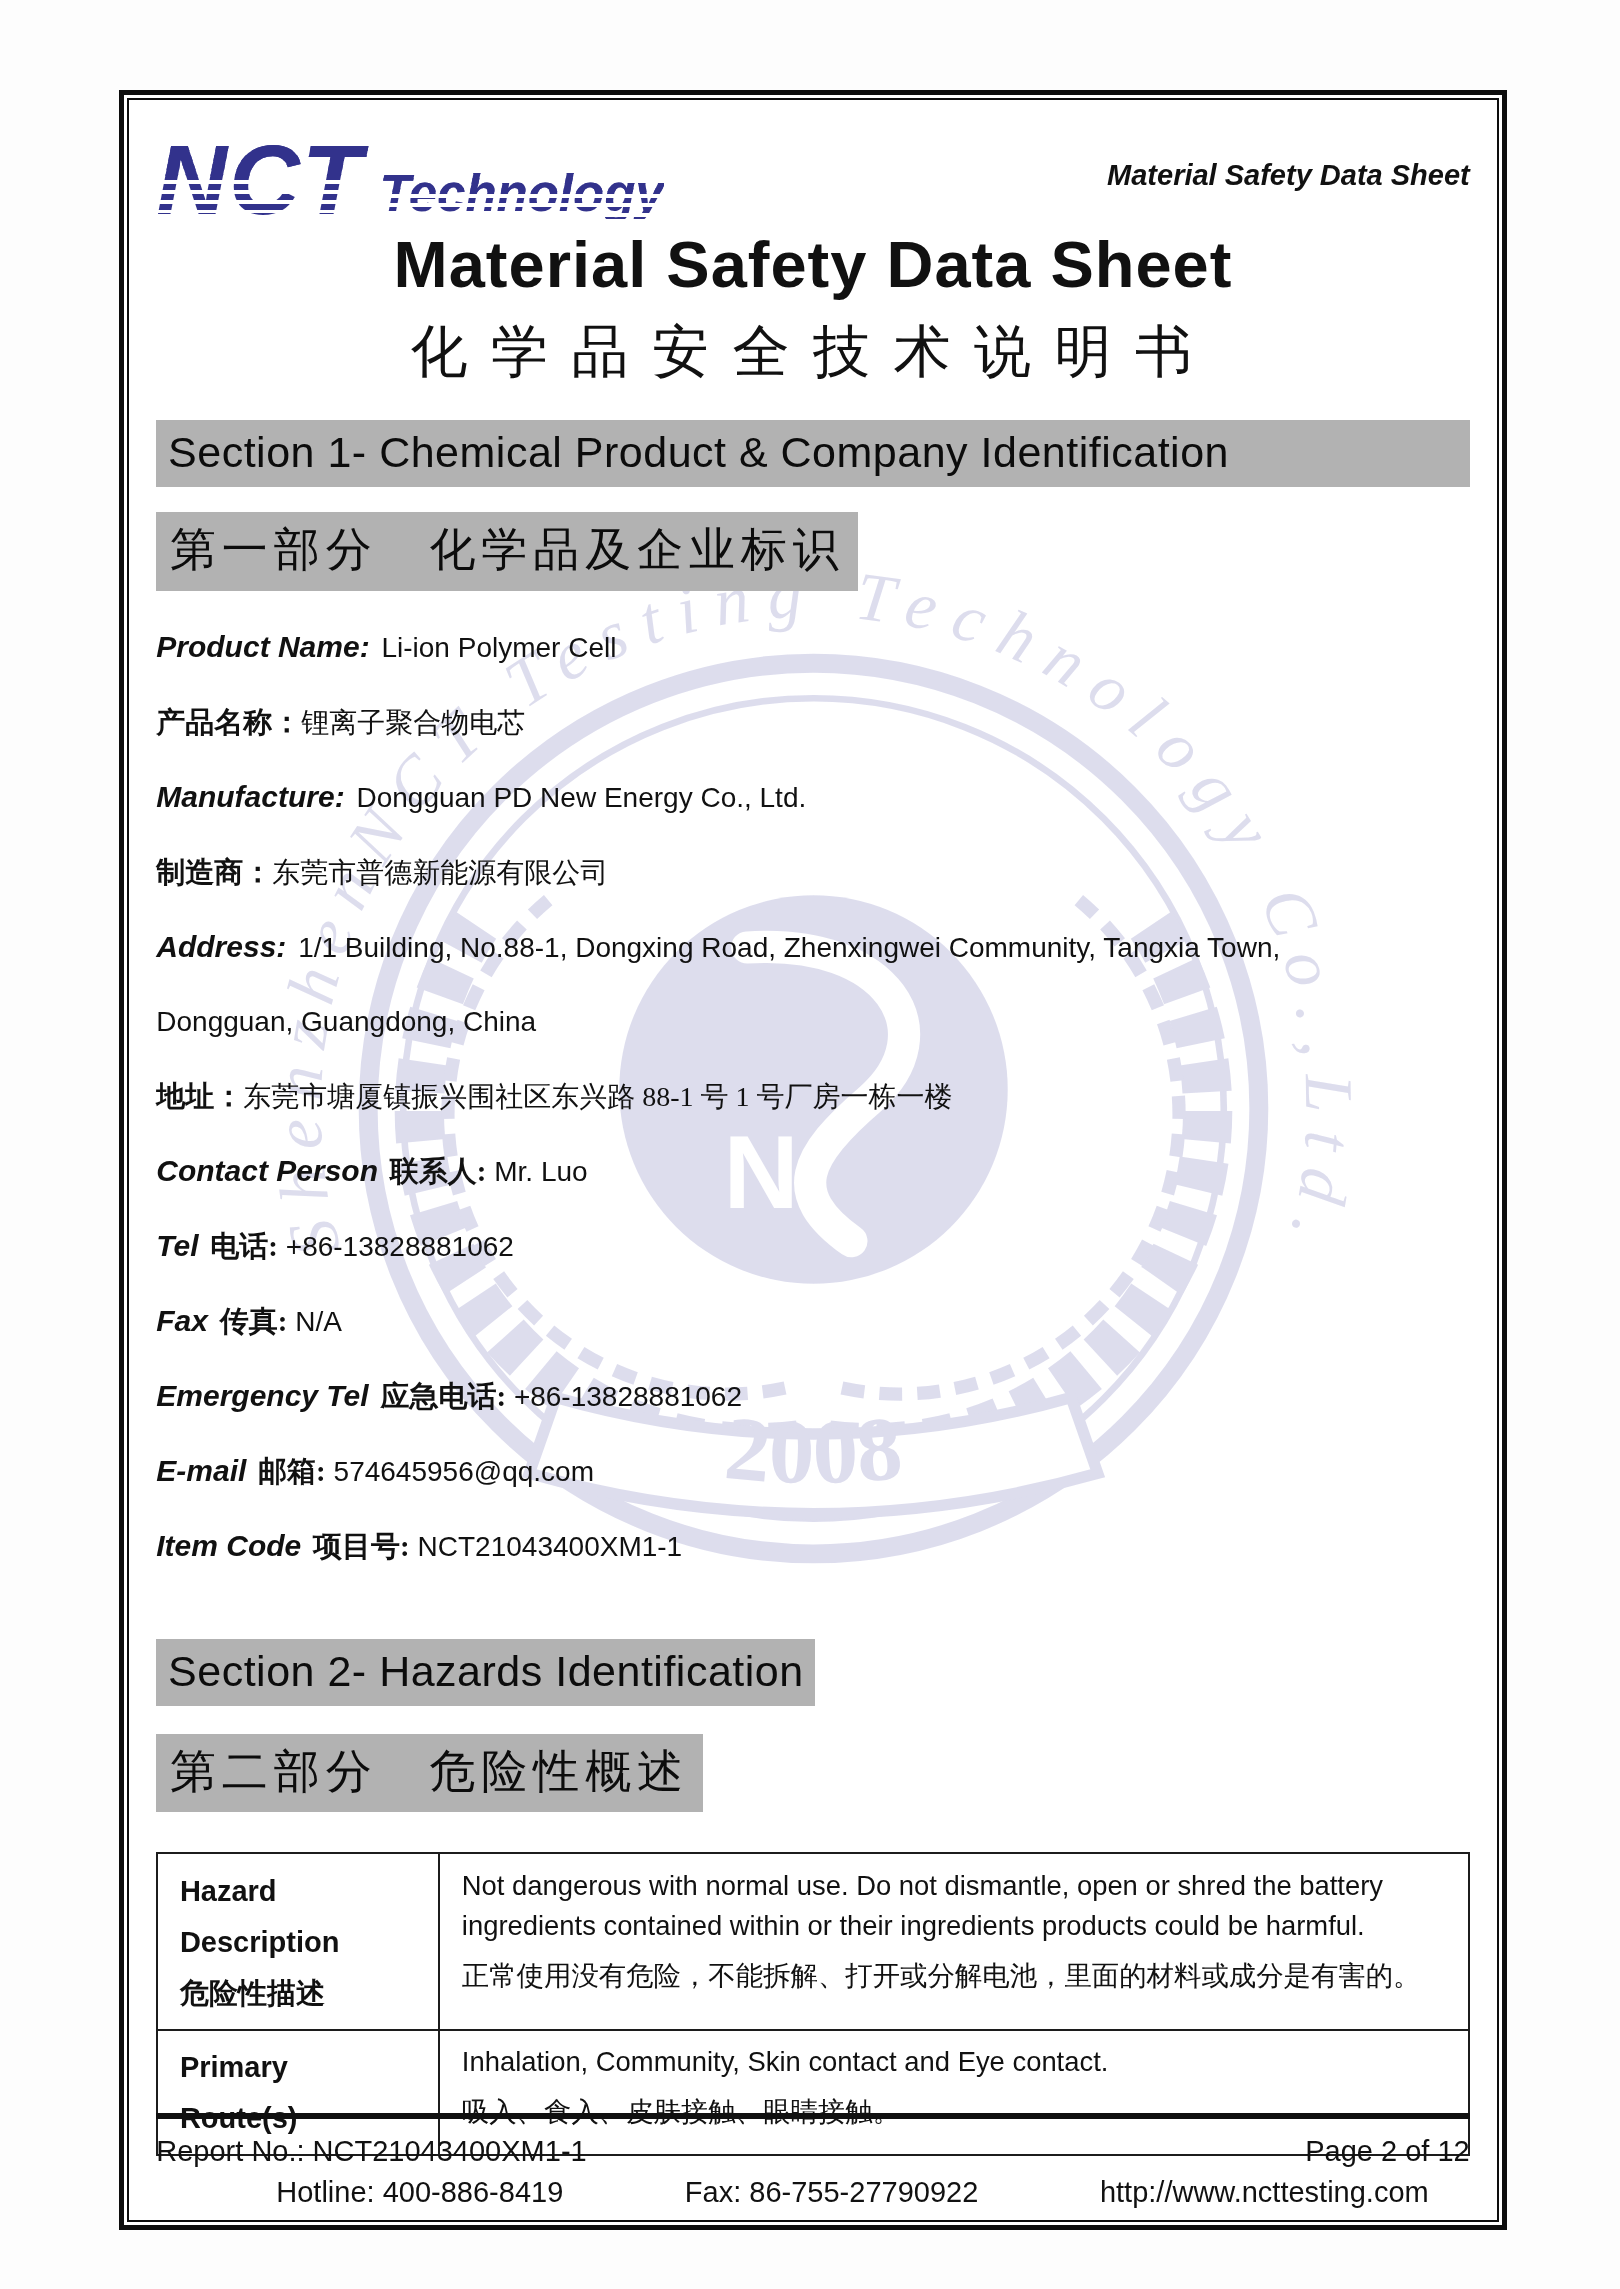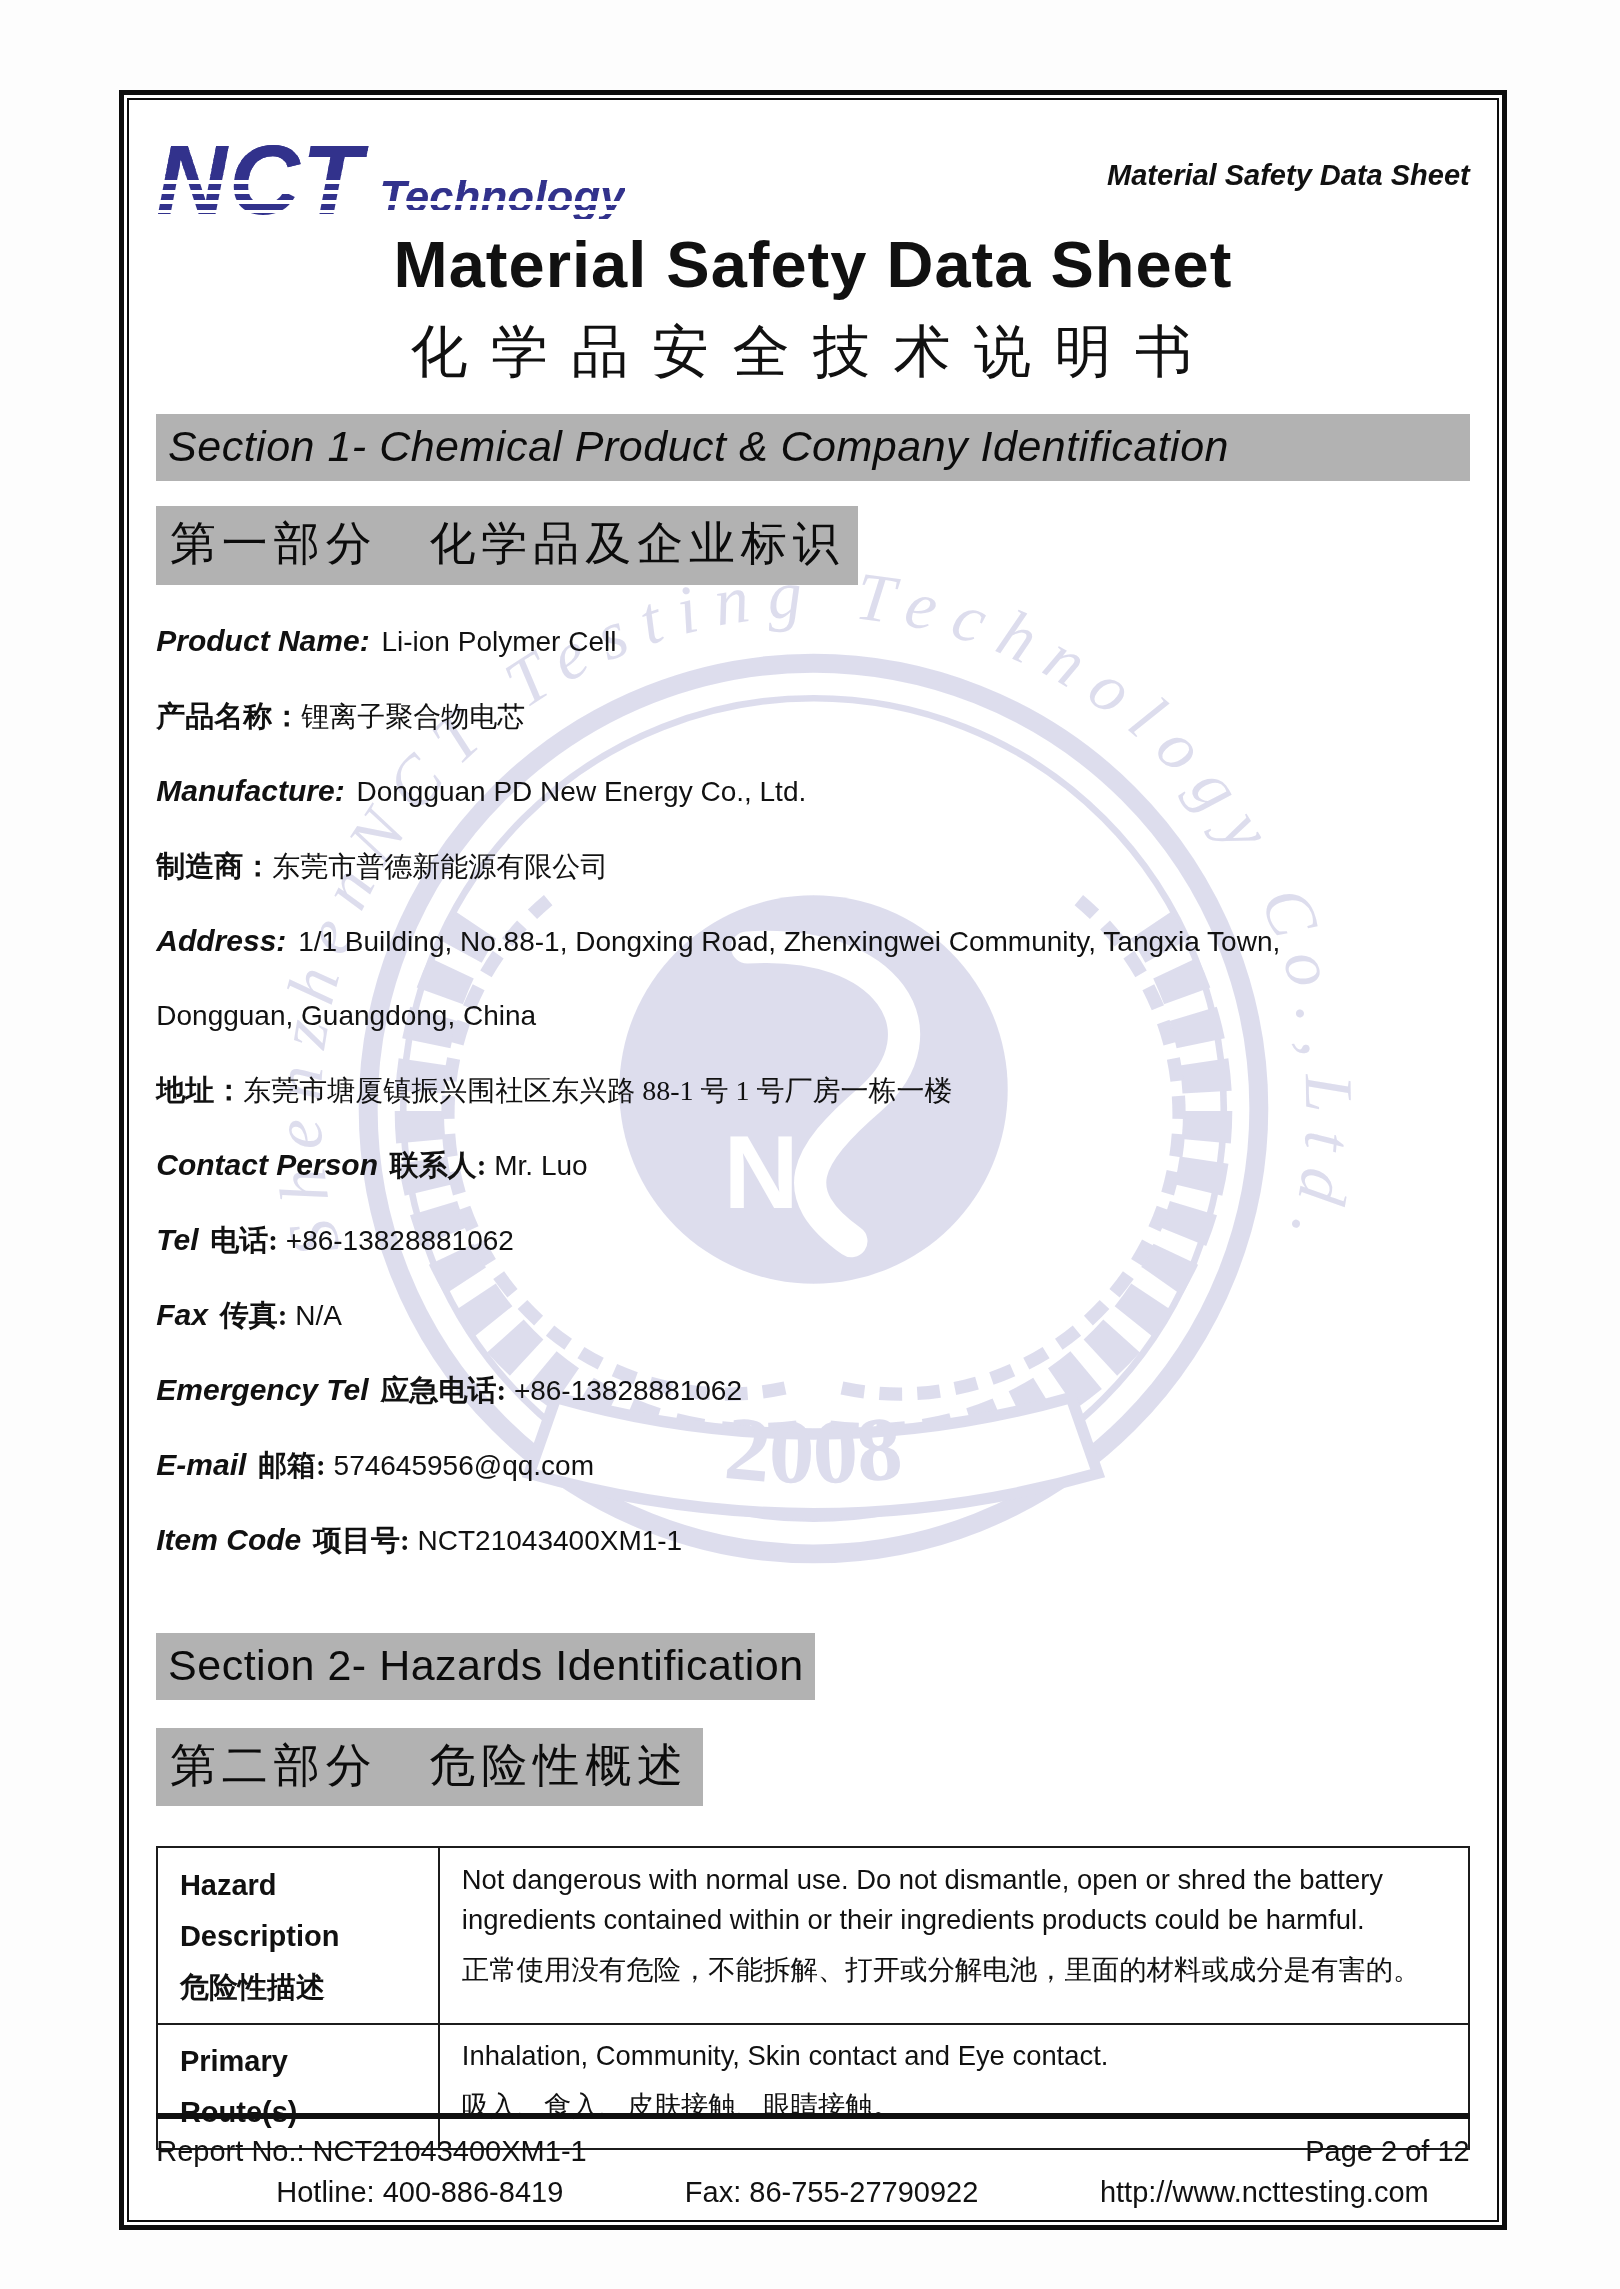--- a/index.html
+++ b/index.html
@@ -21,21 +21,21 @@
   .content { position:relative; z-index:1; }
 
   
   .head-row { display:flex; justify-content:space-between; align-items:flex-end; padding-top:15.7px; height:125px; }
   .logo { display:flex; align-items:flex-end; }
   .logo-main {
     font-style:italic; font-weight:900; font-size:98px; line-height:.92;
     letter-spacing:2px; color:#32328c; padding-right:9.8px;
   }
   .logo-sub {
-    font-style:italic; font-weight:700; font-size:44px; line-height:1;
+    font-style:italic; font-weight:700; font-size:51px; line-height:1;
     color:#32328c; margin-left:5.9px; transform:translateY(-5.9px);
   }
   @supports (-webkit-background-clip:text) {
     .logo-main,.logo-sub {
       background-image:
         linear-gradient(#32328c 0 46%, rgba(0,0,0,0) 46%),
         repeating-linear-gradient(#32328c 0 5.9px, #ffffff 5.9px 9.8px);
       -webkit-background-clip:text; background-clip:text; color:transparent;
     }
   }
@@ -43,21 +43,21 @@
 
   .title-en { text-align:center; font-weight:700; font-size:65px; letter-spacing:1px; margin-top:2px; }
   .title-cn { text-align:center; font-size:57px; letter-spacing:23.5px; margin-top:11.8px;
               font-family:"Liberation Serif","DejaVu Serif",serif; }
 
   
   .bar { background:#b2b2b2; color:#0c0c0c; }
   .bar-en { font-size:43px; line-height:1.2; padding:6.9px 11.8px 8.8px; letter-spacing:0.5px; }
   .bar-cn { font-size:46px; line-height:1.25; padding:8.8px 13.7px 11.8px; letter-spacing:5.9px;
             font-family:"Liberation Serif","DejaVu Serif",serif; display:inline-block; }
-  .bar1 { margin-top:23px; display:block;font-style:italic; }
+  .bar1 { margin-top:29px; display:block; }
   .bar1cn { margin-top:25.5px; }
   .bar2 { margin-top:55px; display:inline-block;text-align:center; }
   .bar2cn { margin-top:27.4px; }
 
   
   .fields { margin-top:19.6px; }
   .field { line-height:74px; font-size:28px; }
   .lbl-en { font-style:italic; font-weight:700; font-size:30px; }
   .lbl-en:not(:empty) { margin-right:11.8px; }
   .lbl-cn { font-weight:700; font-size:29px; font-family:"Liberation Serif","DejaVu Serif",serif; }

